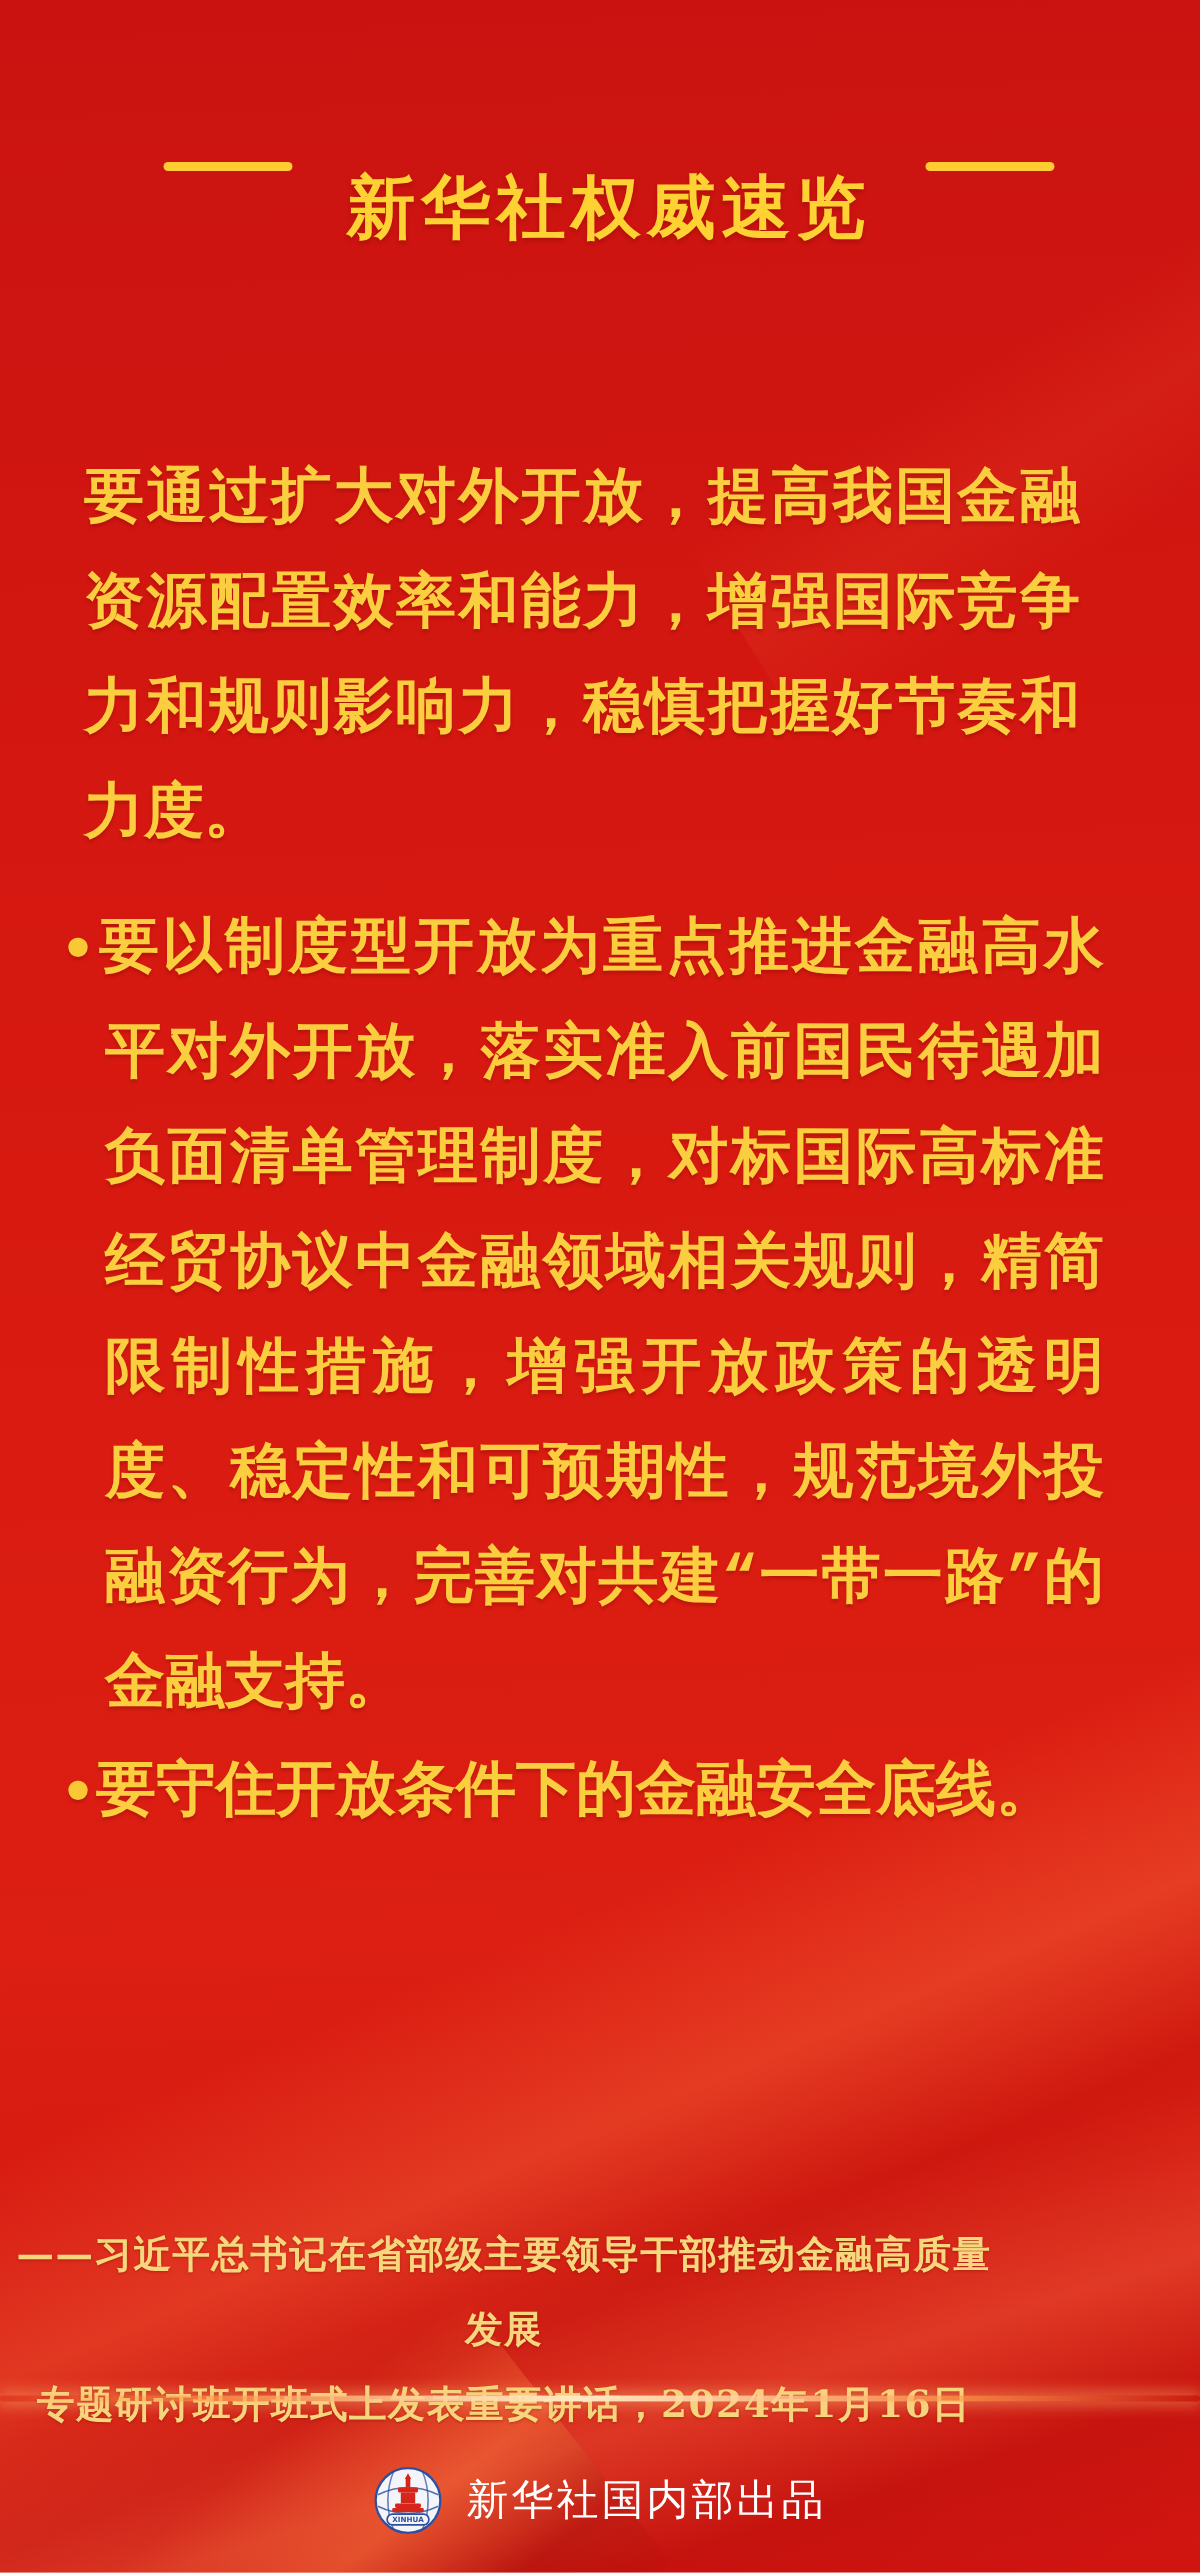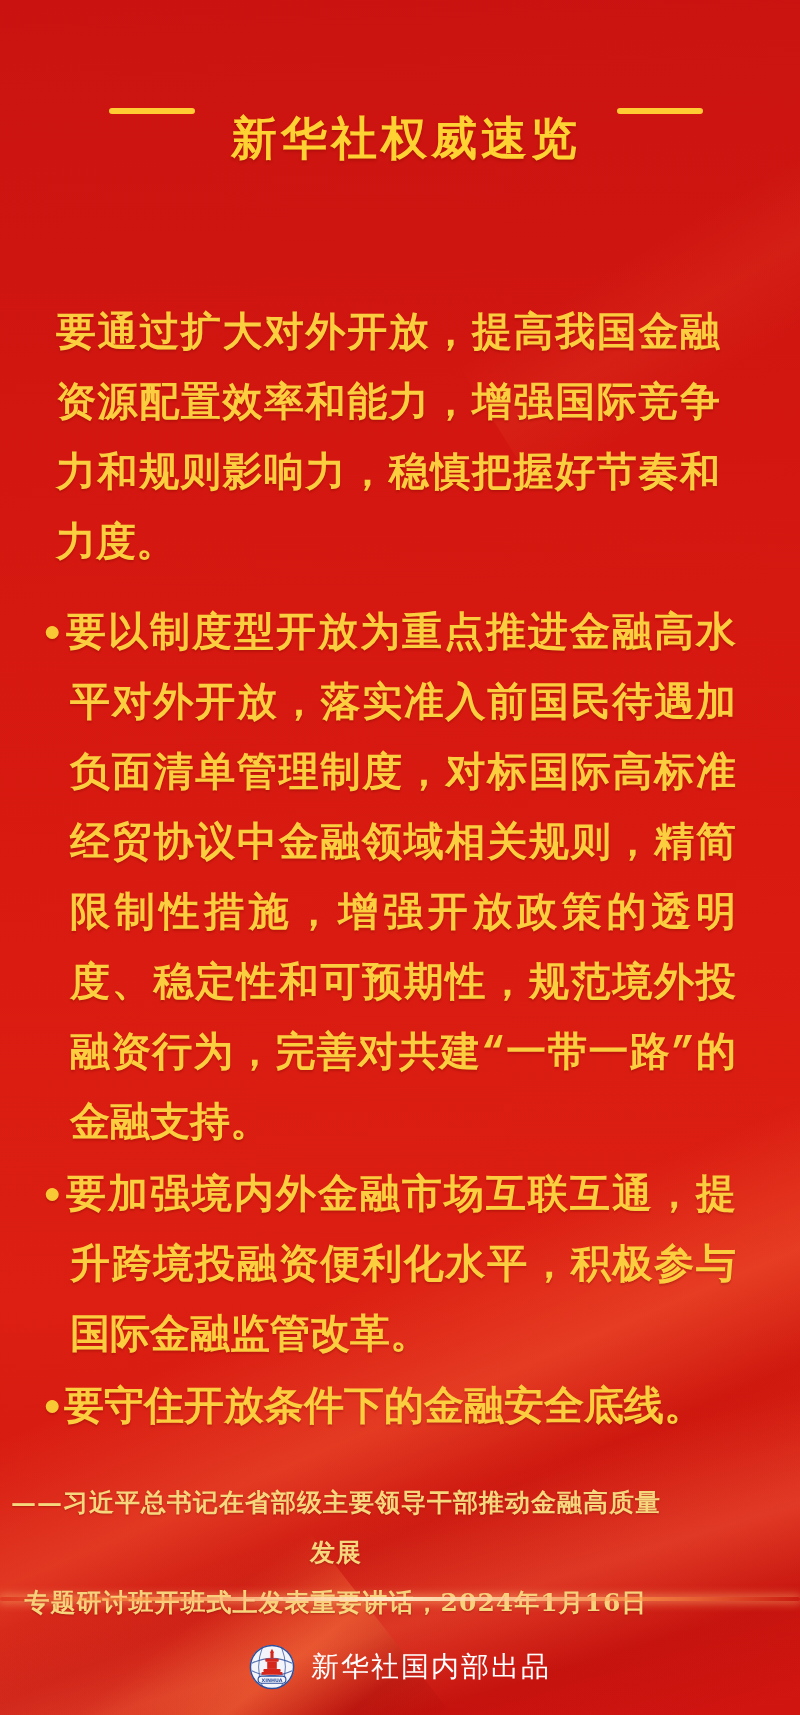--- a/index.html
+++ b/index.html
@@ -77,21 +77,20 @@
 
 <div class="title-row">
   <div class="dash"></div>
   <div class="title-text">新华社权威速览</div>
   <div class="dash"></div>
 </div>
 
 <div class="content">
   <p class="intro">要通过扩大对外开放，提高我国金融资源配置效率和能力，增强国际竞争力和规则影响力，稳慎把握好节奏和力度。</p>
   <p class="bullet"><span class="dot">●</span><span>要以制度型开放为重点推进金融高水平对外开放，落实准入前国民待遇加负面清单管理制度，对标国际高标准经贸协议中金融领域相关规则，精简限制性措施，增强开放政策的透明度、稳定性和可预期性，规范境外投融资行为，完善对共建“一带一路”的金融支持。</span></p>
-  <p class="bullet"><span class="dot">●</span><span>要加强境内外金融市场互联互通，提升跨境投融资便利化水平，积极参与国际金融监管改革。</span></p>
   <p class="bullet"><span class="dot">●</span><span>要守住开放条件下的金融安全底线。</span></p>
 </div>
 
 <div class="attribution">
   <div>——习近平总书记在省部级主要领导干部推动金融高质量发展</div>
   <div>专题研讨班开班式上发表重要讲话，2024年1月16日</div>
 </div>
 
 <div class="divider"></div>
 

